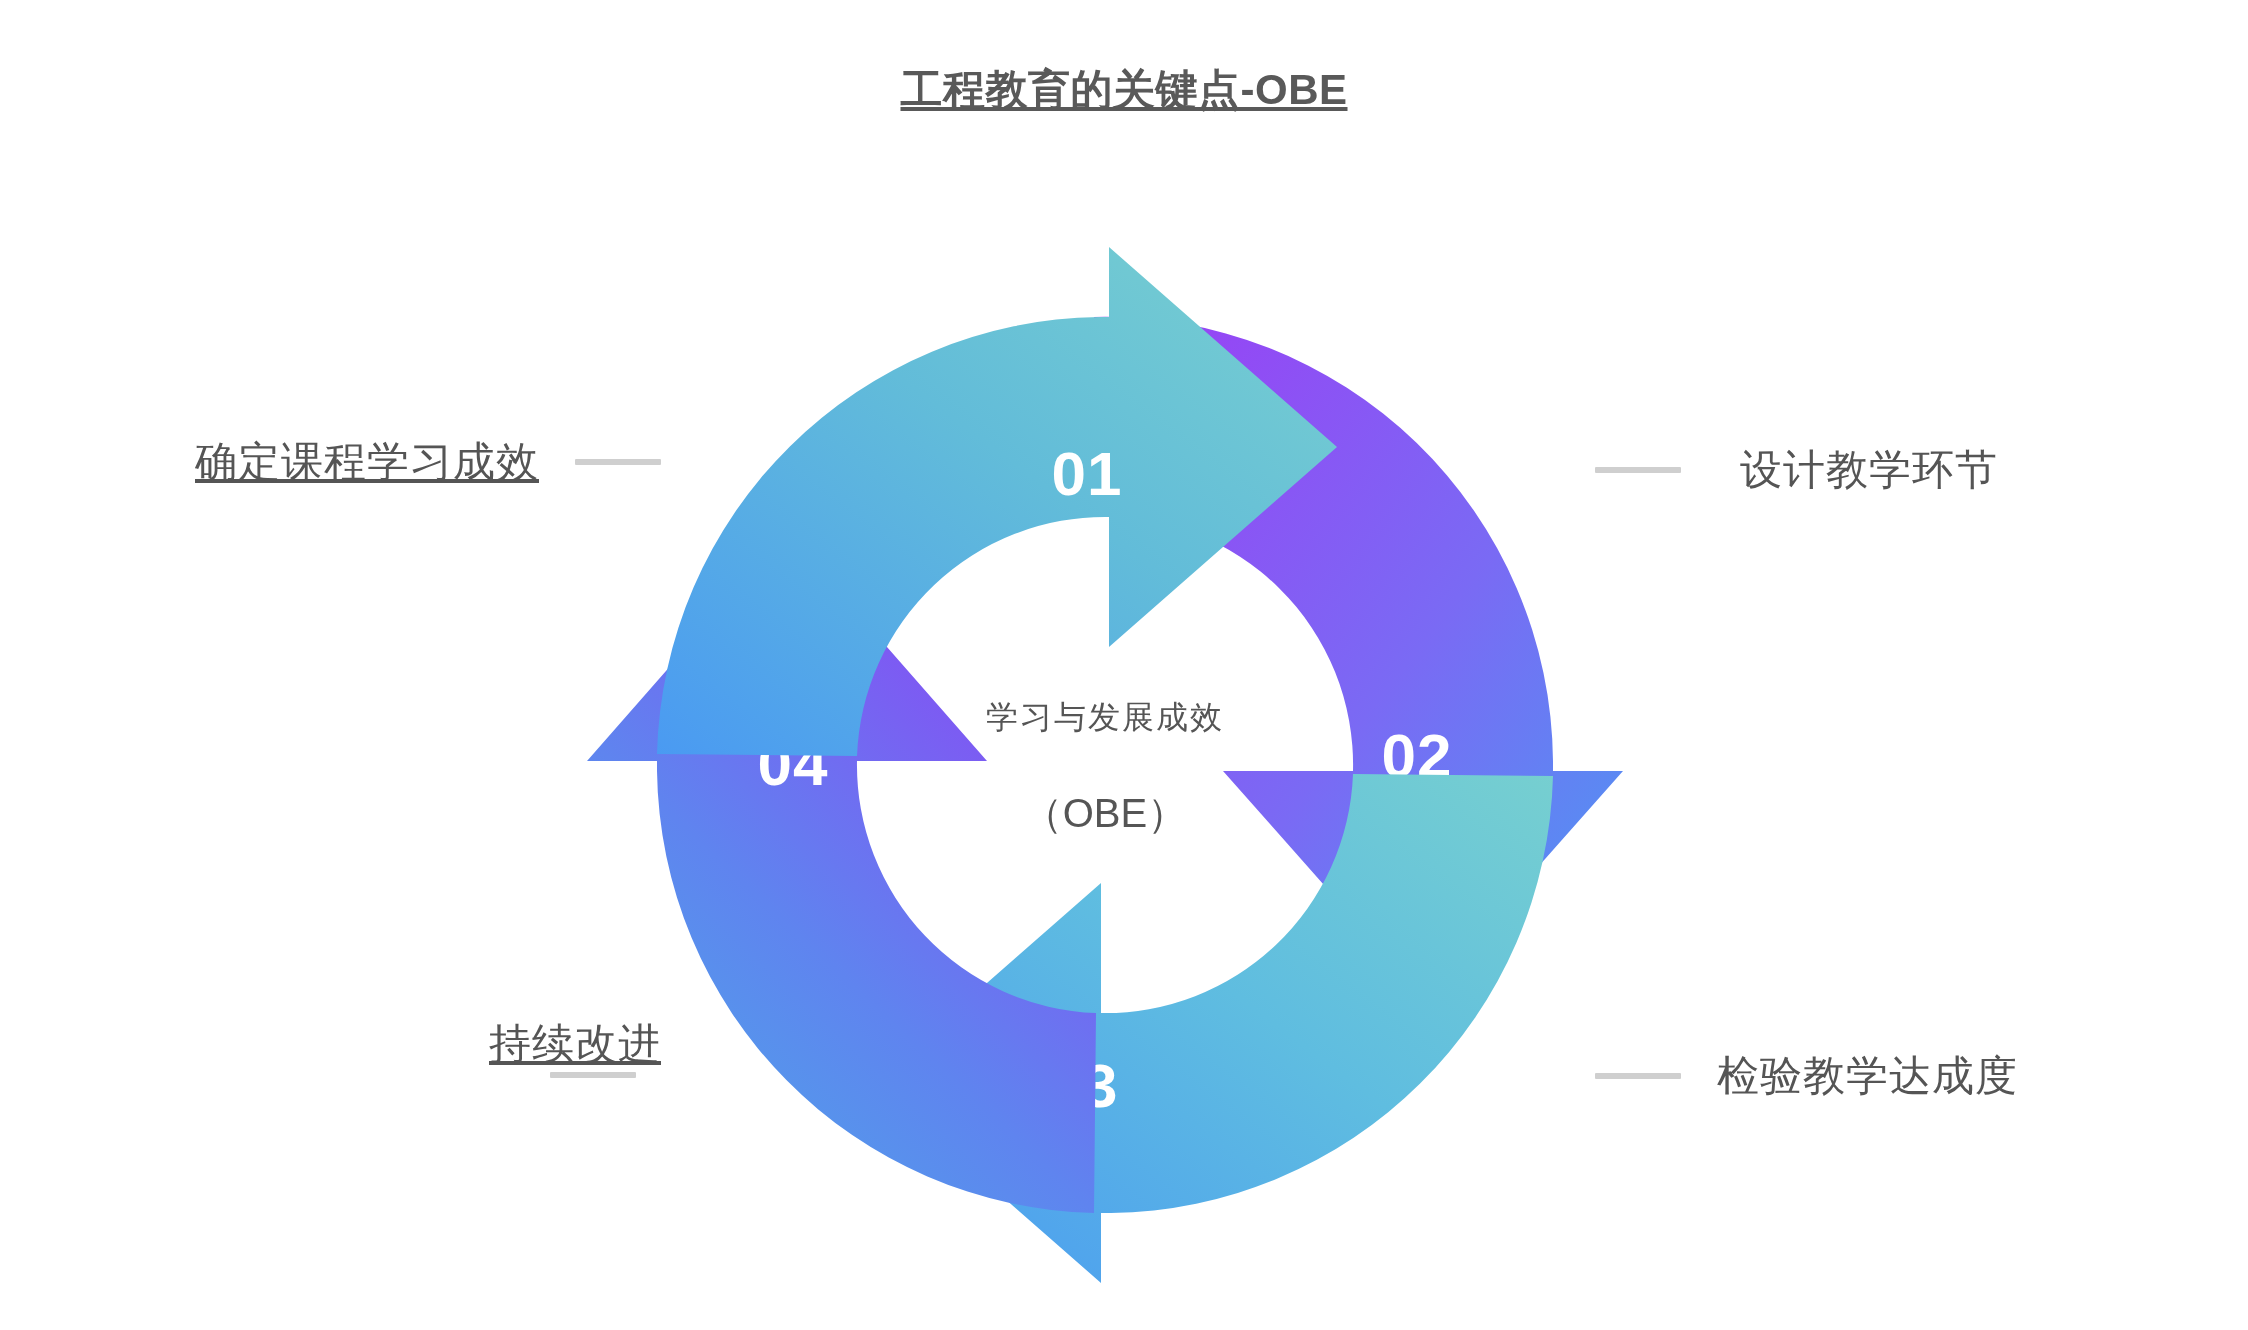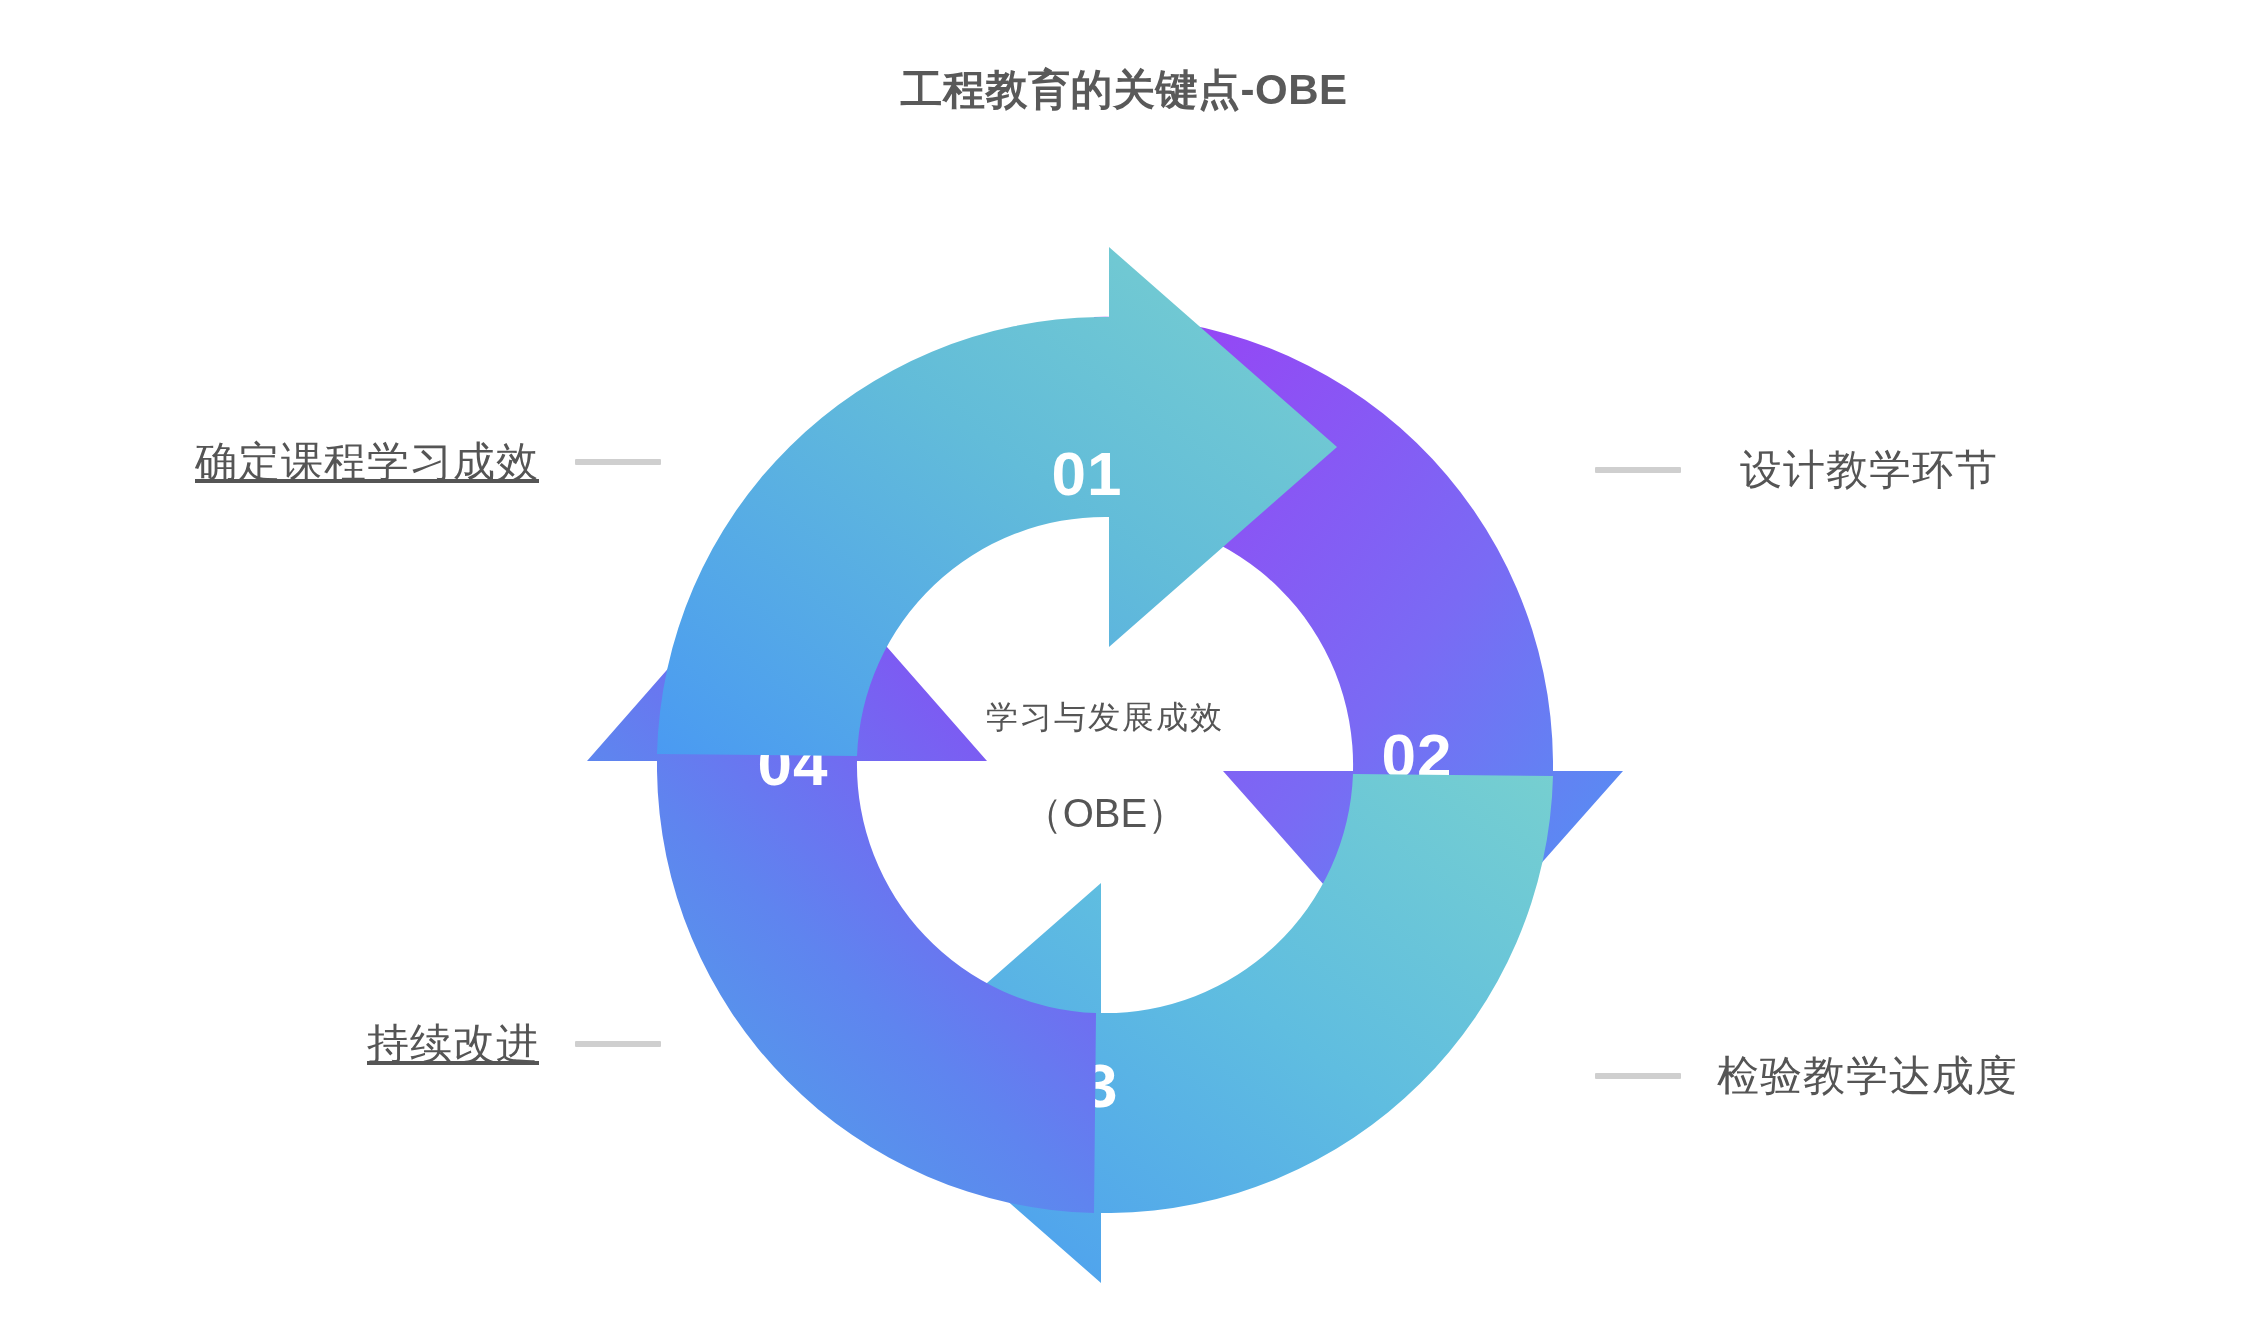--- a/index.html
+++ b/index.html
@@ -29,20 +29,21 @@
     position: absolute;
     top: 62px;
     left: 0;
     width: 2248px;
     text-align: center;
     font-size: 42px;
     font-weight: bold;
     color: #595959;
     letter-spacing: 0.5px;
     white-space: nowrap;
+    text-decoration: underline;
   }
 
   
   .wheel {
     position: absolute;
     left: 0;
     top: 0;
     width: 2248px;
     height: 1330px;
     pointer-events: none;
@@ -101,21 +102,21 @@
     border-radius: 1px;
     flex: 0 0 auto;
   }
   .callout.left  { justify-content: flex-end; text-decoration: underline; }
   .callout.left  .dash { margin-left: 36px; }
   .callout.right .dash { margin-right: 36px; }
 
   #callout-01 { right: 1587px; top: 434px; }
   #callout-02 { left: 1595px;  top: 442px; gap: 23px; }
   #callout-03 { left: 1595px;  top: 1048px; }
-  #callout-04 { right: 1587px; top: 1016px; }
+  #callout-04 { right: 1587px; top: 1016px; flex-direction: column; }
 </style>
 </head>
 <body>
 
 <div id="diagram-root">
 
   <div class="title">工程教育的关键点-OBE</div>
 
   <svg class="wheel" viewBox="0 0 2248 1330">
     <defs>

